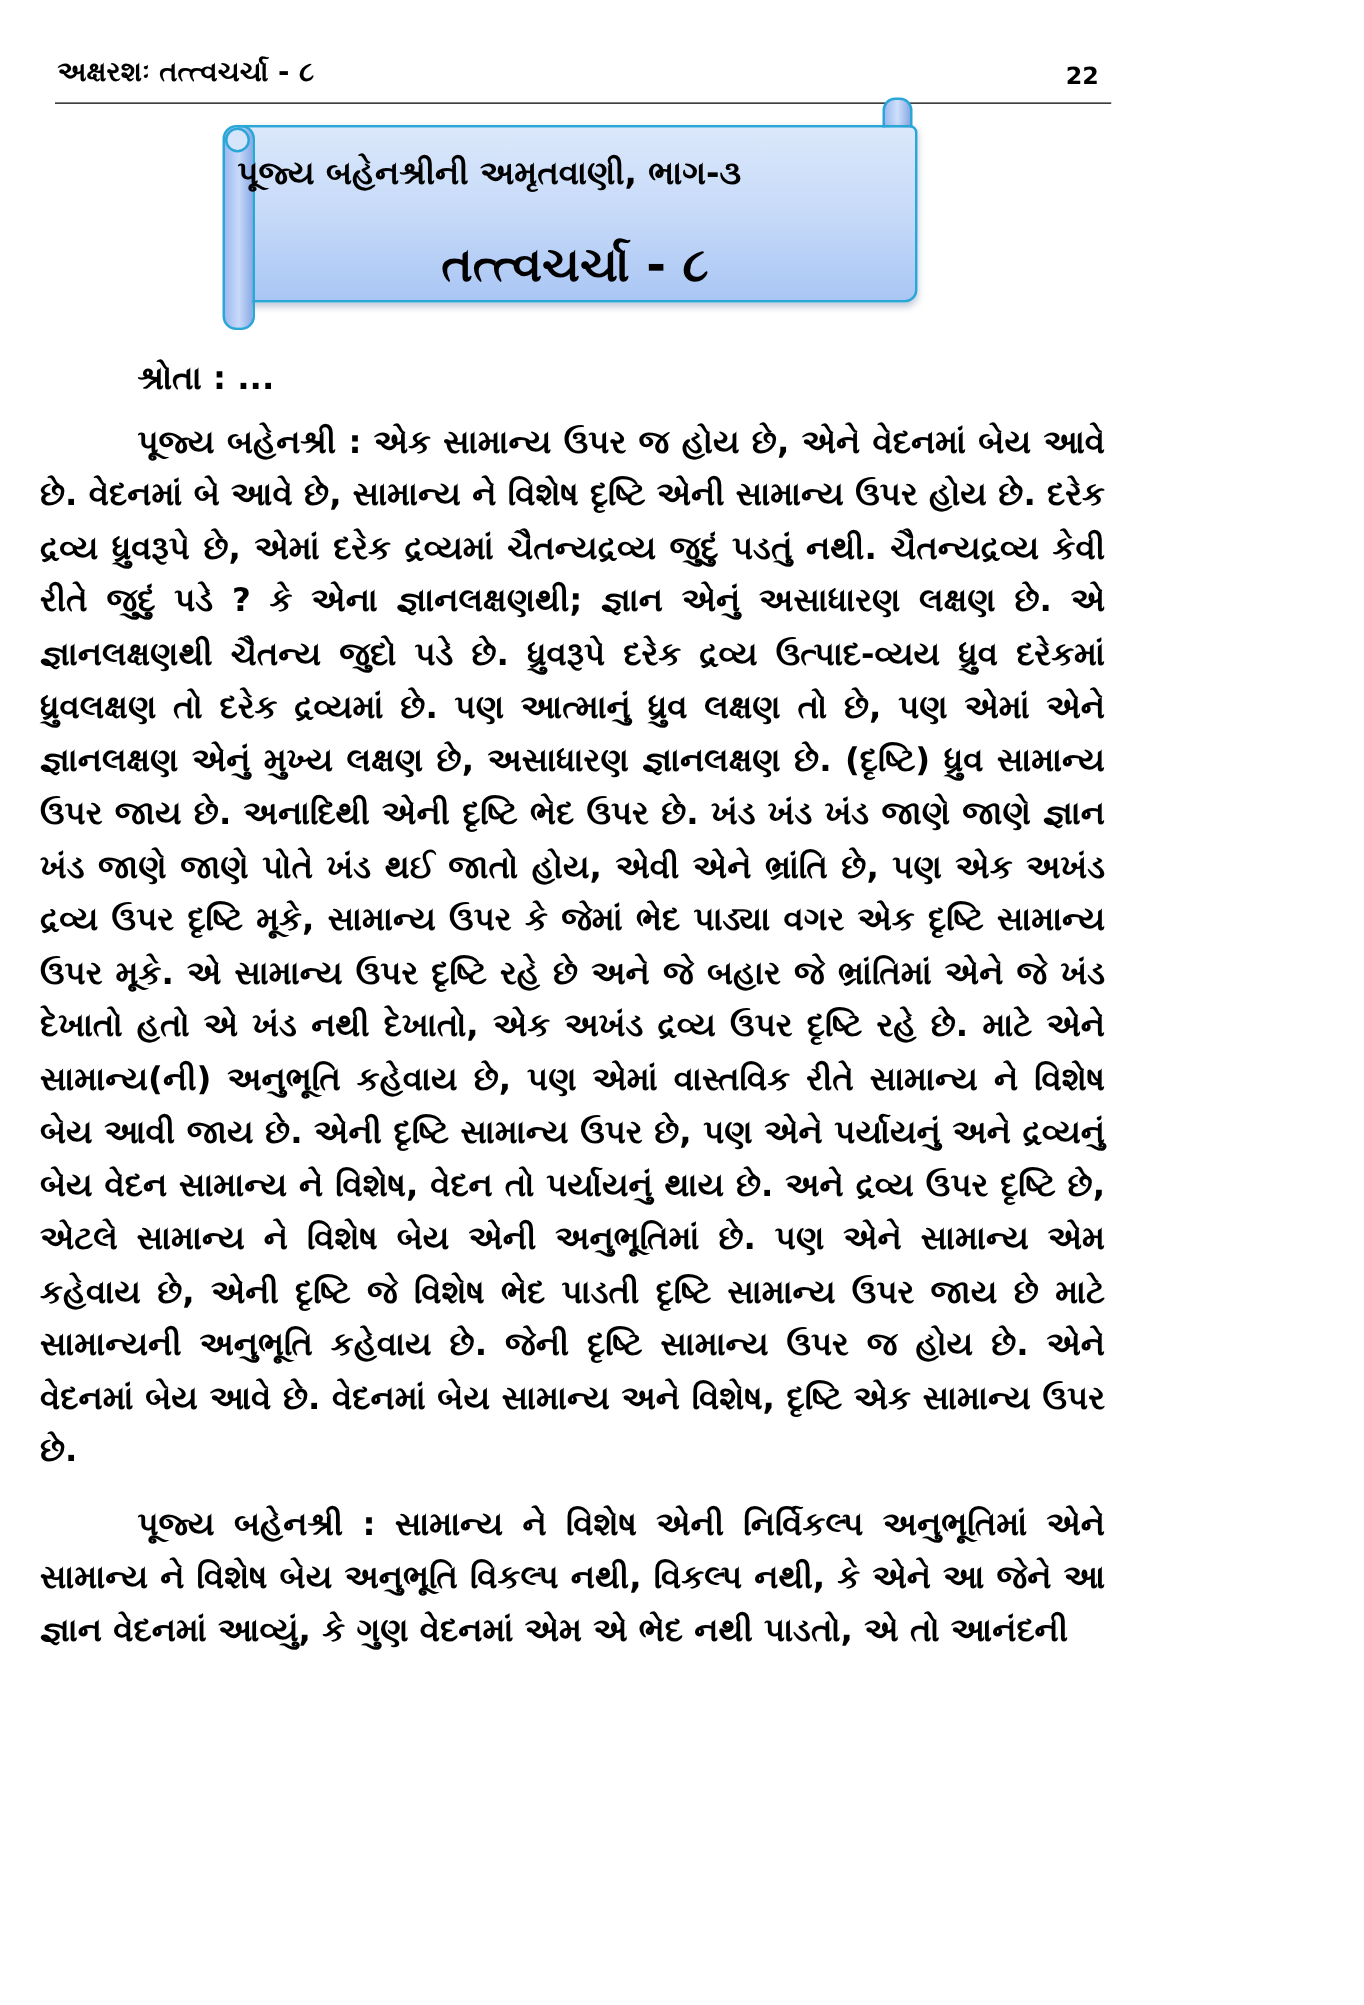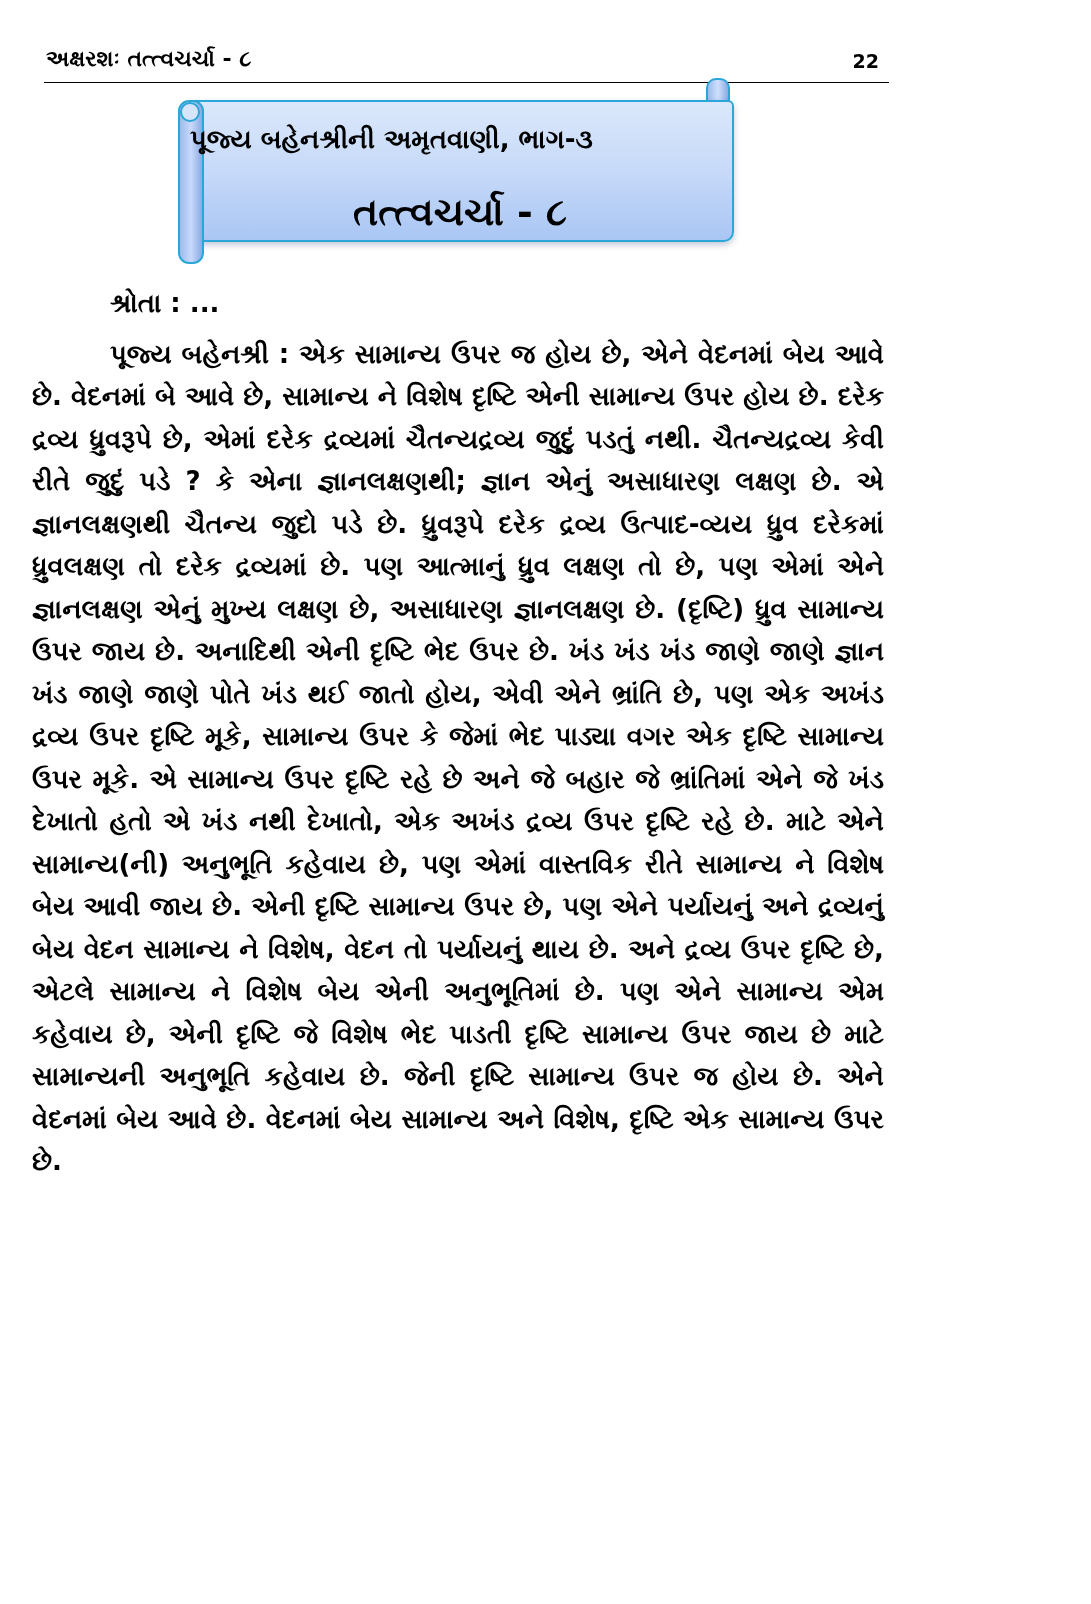--- a/index.html
+++ b/index.html
@@ -81,13 +81,16 @@
 <div class="content">
   <p class="para">
     <span class="speaker">શ્રોતા :</span><span> ...</span>
   </p>
   <div class="gap"></div>
   <p class="para">
     <span class="speaker">પૂજ્ય બહેનશ્રી :</span><span> એક સામાન્ય ઉપર જ હોય છે, એને વેદનમાં બેય આવે છે. વેદનમાં બે આવે છે, સામાન્ય ને વિશેષ દૃષ્ટિ એની સામાન્ય ઉપર હોય છે. દરેક દ્રવ્ય ધ્રુવરૂપે છે, એમાં દરેક દ્રવ્યમાં ચૈતન્યદ્રવ્ય જુદું પડતું નથી. ચૈતન્યદ્રવ્ય કેવી રીતે જુદું પડે ? કે એના જ્ઞાનલક્ષણથી; જ્ઞાન એનું અસાધારણ લક્ષણ છે. એ જ્ઞાનલક્ષણથી ચૈતન્ય જુદો પડે છે. ધ્રુવરૂપે દરેક દ્રવ્ય ઉત્પાદ-વ્યય ધ્રુવ દરેકમાં ધ્રુવલક્ષણ તો દરેક દ્રવ્યમાં છે. પણ આત્માનું ધ્રુવ લક્ષણ તો છે, પણ એમાં એને જ્ઞાનલક્ષણ એનું મુખ્ય લક્ષણ છે, અસાધારણ જ્ઞાનલક્ષણ છે. (દૃષ્ટિ) ધ્રુવ સામાન્ય ઉપર જાય છે. અનાદિથી એની દૃષ્ટિ ભેદ ઉપર છે. ખંડ ખંડ ખંડ જાણે જાણે જ્ઞાન ખંડ જાણે જાણે પોતે ખંડ થઈ જાતો હોય, એવી એને ભ્રાંતિ છે, પણ એક અખંડ દ્રવ્ય ઉપર દૃષ્ટિ મૂકે, સામાન્ય ઉપર કે જેમાં ભેદ પાડ્યા વગર એક દૃષ્ટિ સામાન્ય ઉપર મૂકે. એ સામાન્ય ઉપર દૃષ્ટિ રહે છે અને જે બહાર જે ભ્રાંતિમાં એને જે ખંડ દેખાતો હતો એ ખંડ નથી દેખાતો, એક અખંડ દ્રવ્ય ઉપર દૃષ્ટિ રહે છે. માટે એને સામાન્ય(ની) અનુભૂતિ કહેવાય છે, પણ એમાં વાસ્તવિક રીતે સામાન્ય ને વિશેષ બેય આવી જાય છે. એની દૃષ્ટિ સામાન્ય ઉપર છે, પણ એને પર્યાયનું અને દ્રવ્યનું બેય વેદન સામાન્ય ને વિશેષ, વેદન તો પર્યાયનું થાય છે. અને દ્રવ્ય ઉપર દૃષ્ટિ છે, એટલે સામાન્ય ને વિશેષ બેય એની અનુભૂતિમાં છે. પણ એને સામાન્ય એમ કહેવાય છે, એની દૃષ્ટિ જે વિશેષ ભેદ પાડતી દૃષ્ટિ સામાન્ય ઉપર જાય છે માટે સામાન્યની અનુભૂતિ કહેવાય છે. જેની દૃષ્ટિ સામાન્ય ઉપર જ હોય છે. એને વેદનમાં બેય આવે છે. વેદનમાં બેય સામાન્ય અને વિશેષ, દૃષ્ટિ એક સામાન્ય ઉપર છે.</span>
   </p>
   <div class="gap"></div>
   <div class="gap"></div>
+  <p class="para">
+    <span class="speaker">પૂજ્ય બહેનશ્રી :</span><span> સામાન્ય ને વિશેષ એની નિર્વિકલ્પ અનુભૂતિમાં એને સામાન્ય ને વિશેષ બેય અનુભૂતિ વિકલ્પ નથી, વિકલ્પ નથી, કે એને આ જેને આ જ્ઞાન વેદનમાં આવ્યું, કે ગુણ વેદનમાં એમ એ ભેદ નથી પાડતો, એ તો આનંદની</span>
+  </p>
 </div>
 
 </body></html>

